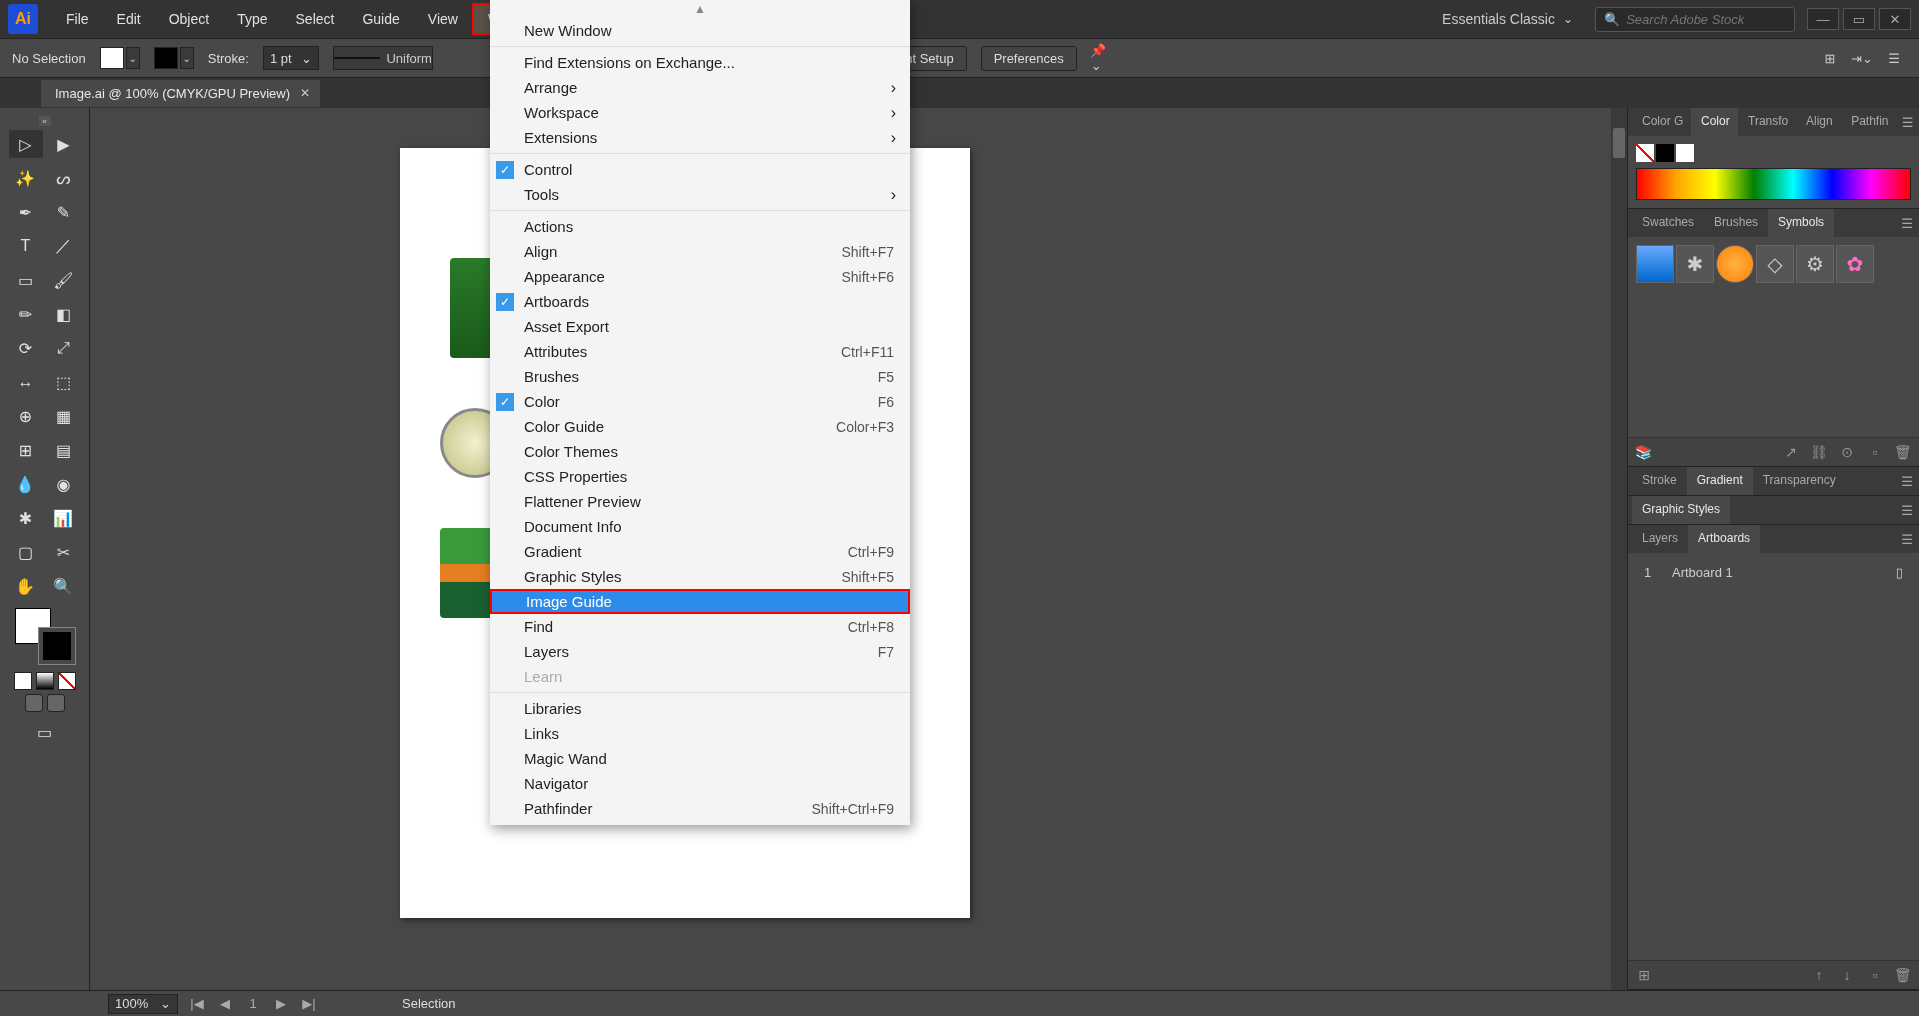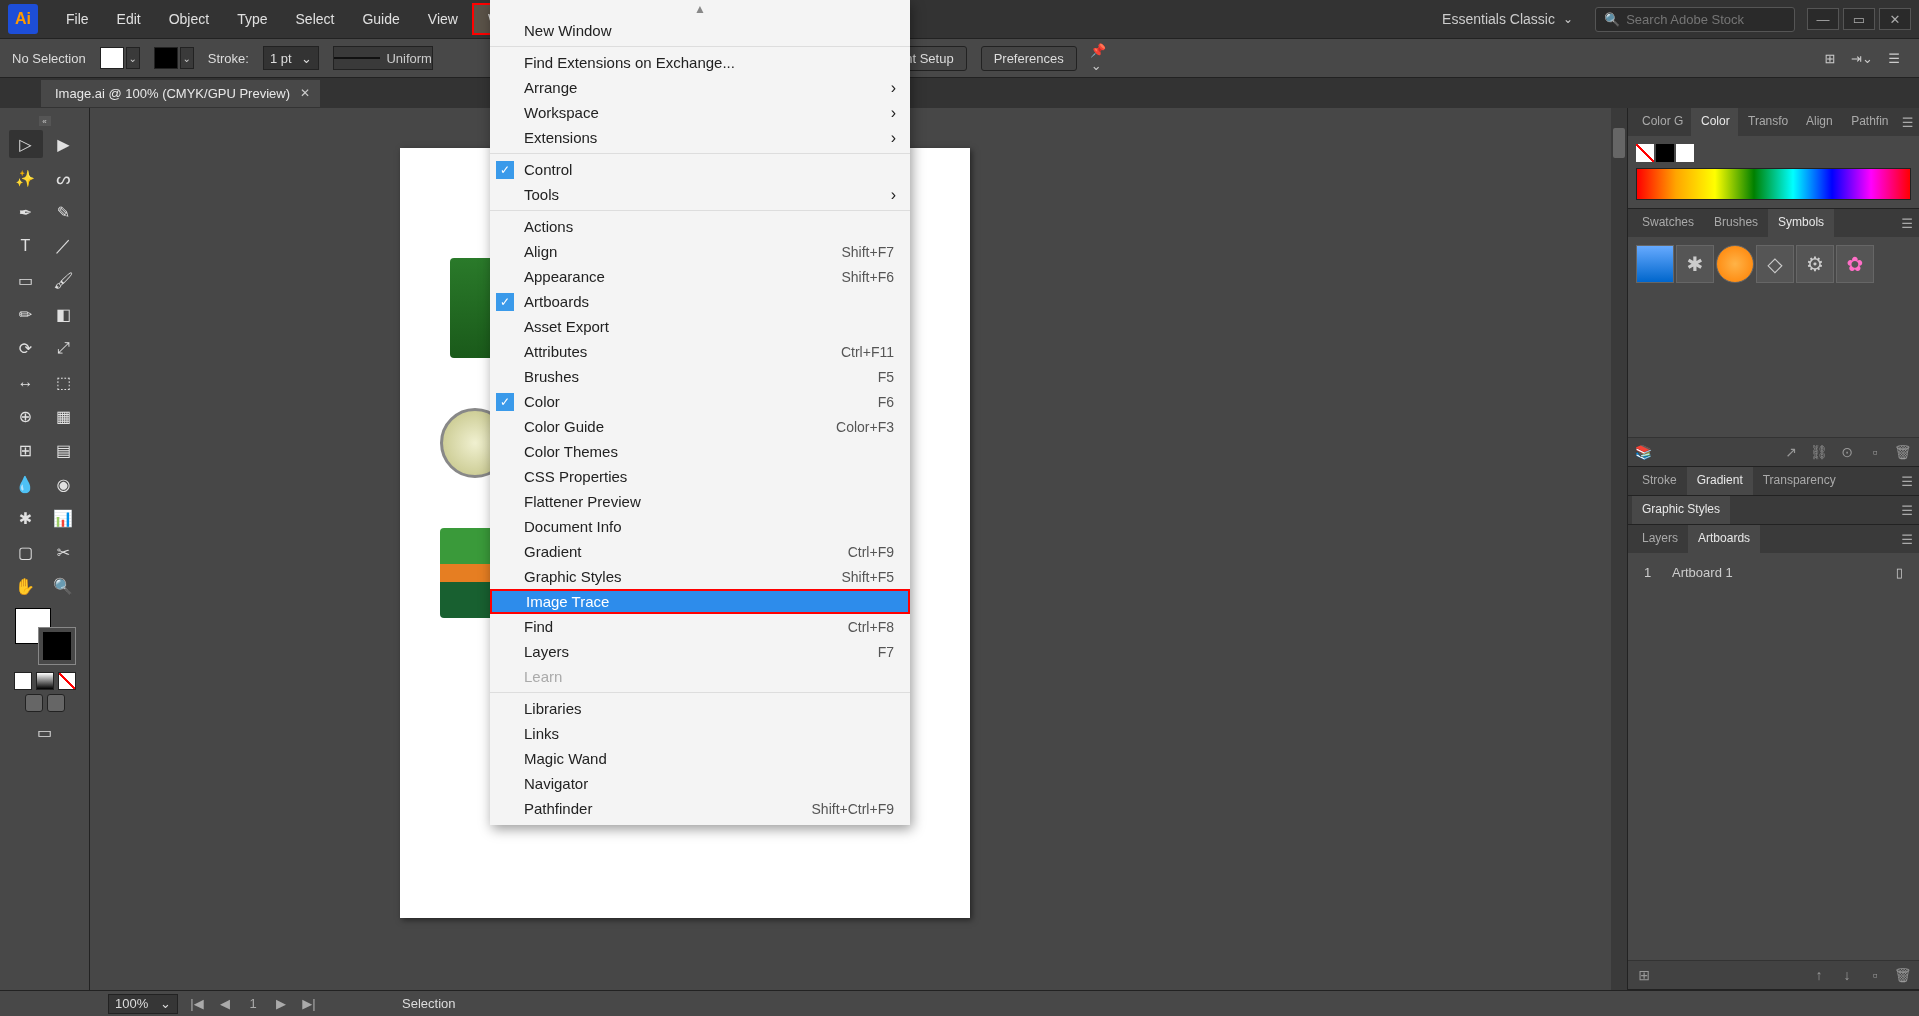--- a/index.html
+++ b/index.html
@@ -7,21 +7,21 @@
 
 
 .menubar { height: 38px; background: #333; display: flex; align-items: center; padding: 0 8px; }
 .app-logo { width: 30px; height: 30px; background: #1d4ed8; color: #ff9a00; font-weight: bold; font-size: 16px; display: flex; align-items: center; justify-content: center; border-radius: 3px; margin-right: 14px; }
 .menu-item { padding: 6px 14px; color: #e0e0e0; font-size: 14px; cursor: pointer; }
 .menu-item.highlighted { border: 2px solid #ff0000; background: #5a5248; }
 .menubar-spacer { flex: 1; }
 .workspace-dd { padding: 5px 14px; color: #ccc; font-size: 14px; display: flex; align-items: center; gap: 8px; }
 .workspace-dd::after { content: "⌄"; font-size: 12px; }
 .search-stock { background: #2a2a2a; border: 1px solid #555; border-radius: 3px; padding: 4px 8px; display: flex; align-items: center; gap: 6px; width: 200px; margin: 0 8px; }
-.search-stock input { background: transparent; border: none; color: #ccc; outline: none; font-size: 13px; width: 100%; }
+.search-stock input { background: transparent; border: none; color: #ccc; outline: none; font-size: 13px; width: 100%; font-style: italic; }
 .wincontrol { width: 32px; height: 22px; background: #2a2a2a; border: 1px solid #555; margin-left: 4px; display: flex; align-items: center; justify-content: center; font-size: 13px; color: #aaa; }
 
 
 .controlbar { height: 40px; background: #484848; border-top: 1px solid #222; border-bottom: 1px solid #222; display: flex; align-items: center; padding: 0 12px; gap: 14px; }
 .ctrl-label { font-size: 13px; color: #ddd; }
 .swatch-pair { display: flex; gap: 2px; }
 .swatch { width: 24px; height: 22px; border: 1px solid #222; }
 .swatch.white { background: #fff; }
 .swatch.black { background: #000; }
 .swatch-dd { width: 14px; height: 22px; border: 1px solid #222; display: flex; align-items: center; justify-content: center; font-size: 10px; background: #3a3a3a; }
@@ -426,21 +426,21 @@
     </div>
     <div class="wm-row">
       <span>Gradient</span>
       <span class="shortcut">Ctrl+F9</span>
     </div>
     <div class="wm-row">
       <span>Graphic Styles</span>
       <span class="shortcut">Shift+F5</span>
     </div>
     <div class="wm-row highlighted">
-      <span>Image Trace</span>
+      <span>Image Guide</span>
     </div>
     <div class="wm-row">
       <span>Find</span>
       <span class="shortcut">Ctrl+F8</span>
     </div>
     <div class="wm-row">
       <span>Layers</span>
       <span class="shortcut">F7</span>
     </div>
     <div class="wm-row disabled">

